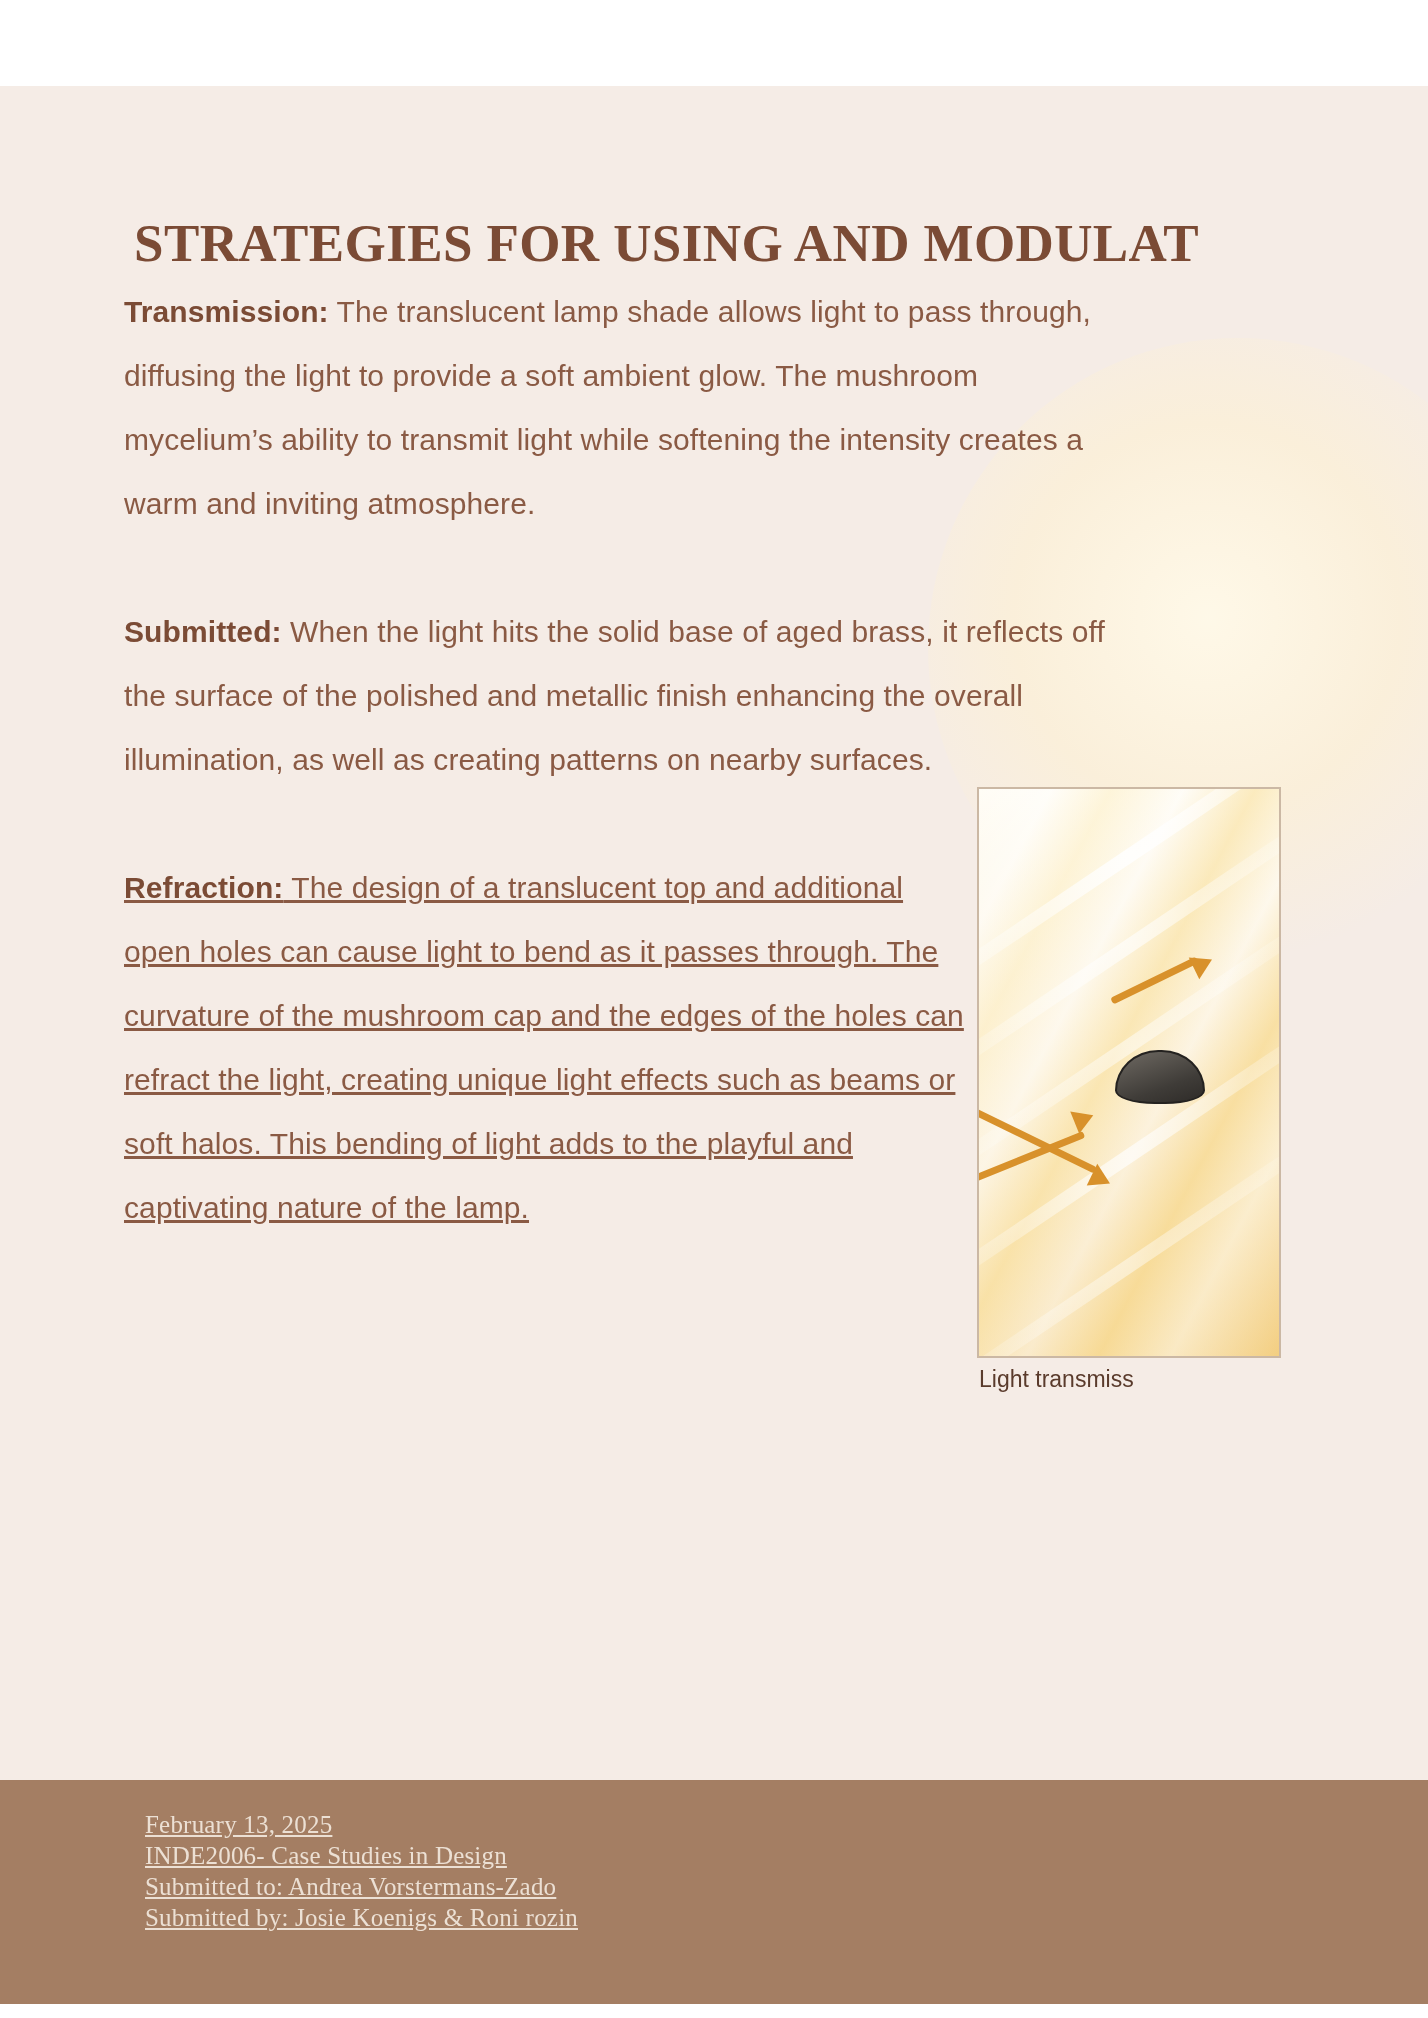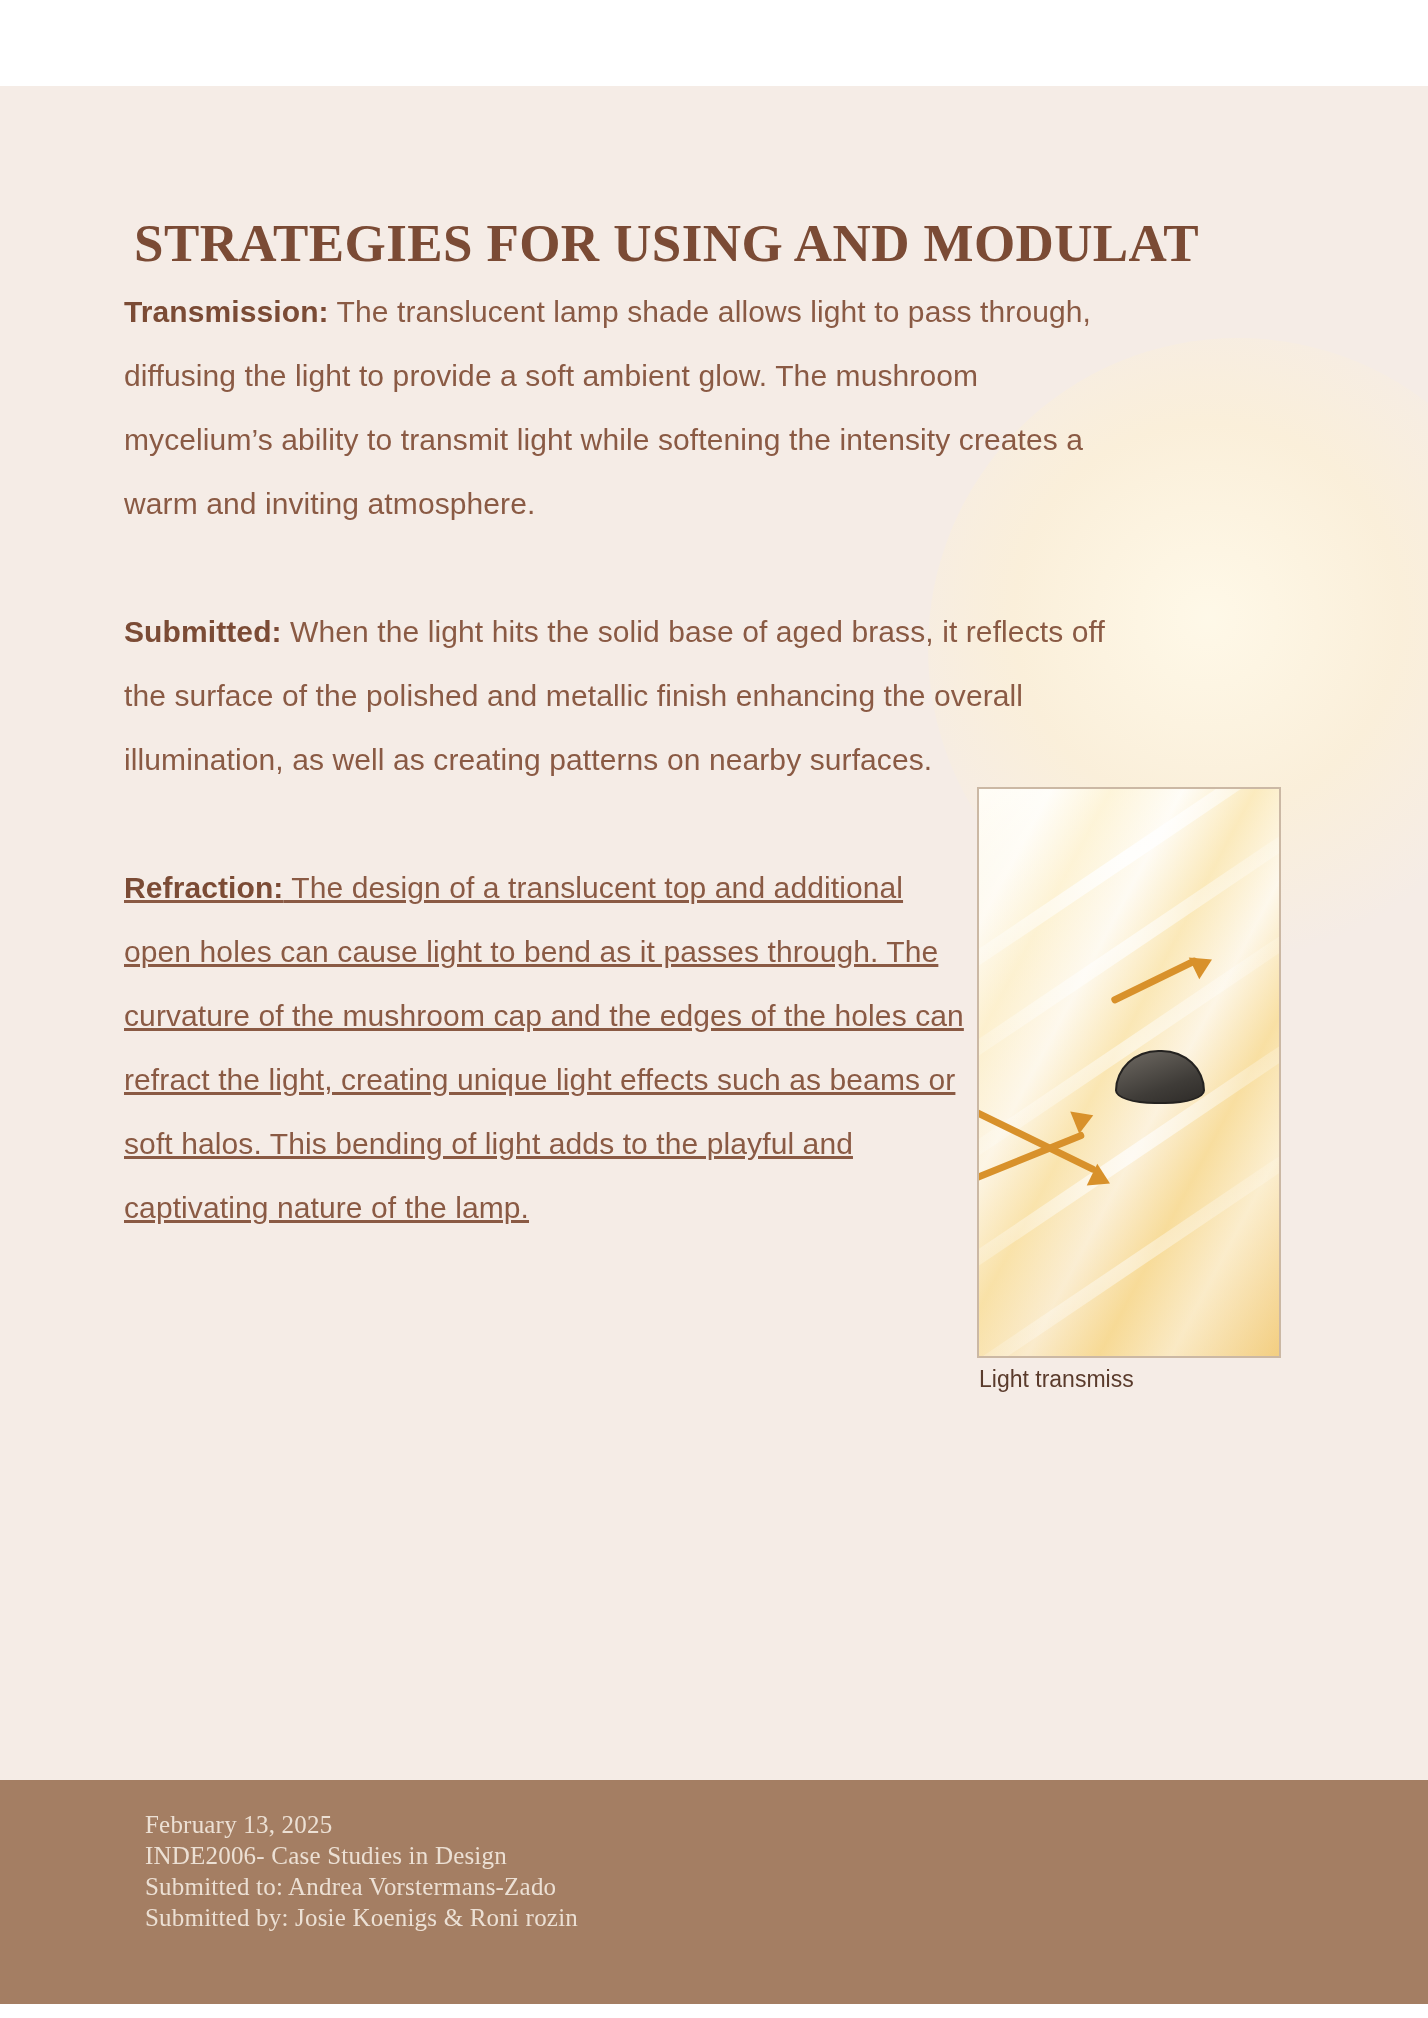--- a/index.html
+++ b/index.html
@@ -160,21 +160,21 @@
   .footer-lines {
     position: absolute;
     left: 145px;
     top: 1771px;
     font-family: "Liberation Serif", serif;
     font-size: 25px;
     line-height: 31px;
     color: #ece0d4;
     letter-spacing: 0.2px;
   }
-  .footer-lines div { white-space: nowrap; }
+  .footer-lines div { white-space: nowrap; text-decoration: underline; }
 </style>
 </head>
 <body>
 
 <div id="page">
 
   <div class="gutter-top"></div>
 
   <div class="glow"></div>
 

